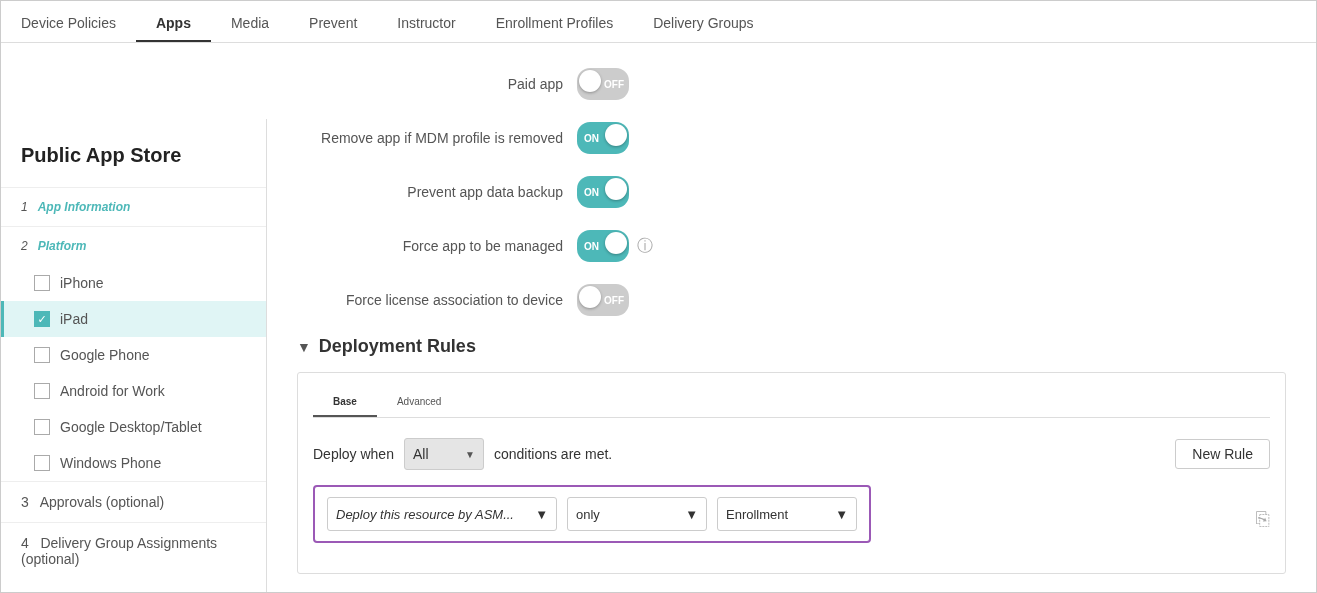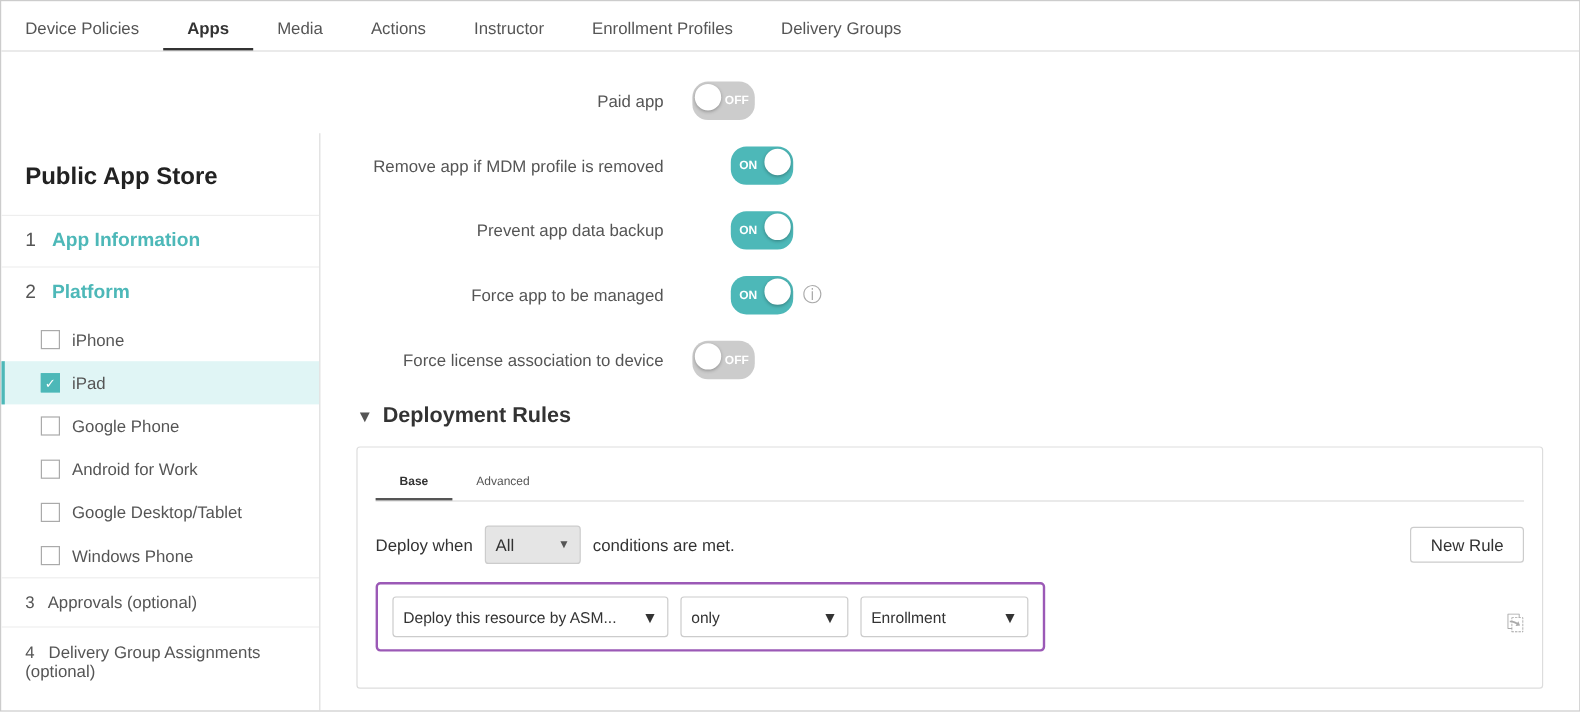--- a/index.html
+++ b/index.html
@@ -47,21 +47,22 @@
     .sidebar-title {
       font-size: 20px;
       font-weight: bold;
       padding: 10px 20px 20px;
       color: #222;
     }
     .sidebar-section {
       padding: 12px 20px;
       border-top: 1px solid #eee;
       color: #555;
-      font-size: 16px;
+      font-size: 12px;
+      font-style: italic;
     }
     .sidebar-section-number {
       color: #555;
     }
     .sidebar-section-label {
       color: #4db8b8;
       font-weight: bold;
     }
     .sidebar-item {
       display: flex;
@@ -113,40 +114,39 @@
     
     .setting-row {
       display: flex;
       align-items: center;
       margin-bottom: 18px;
       min-height: 36px;
     }
     .setting-label {
       flex: 0 0 280px;
       text-align: right;
-      padding-right: 24px;
+      padding-right: 14px;
       color: #555;
       font-size: 14px;
     }
     .toggle {
       display: inline-flex;
       align-items: center;
       cursor: pointer;
     }
     .toggle-track {
       width: 52px;
       height: 32px;
       border-radius: 13px;
       position: relative;
       display: flex;
       align-items: center;
     }
     .toggle-track.on {
       background: #4db8b8;
-      margin-left: 32px;
     }
     .toggle-track.off {
       background: #ccc;
     }
     .toggle-label-text {
       position: absolute;
       font-size: 10px;
       font-weight: bold;
       color: white;
     }
@@ -263,20 +263,21 @@
       padding: 0 8px;
       font-size: 13px;
       cursor: pointer;
       background: white;
       display: flex;
       align-items: center;
       justify-content: space-between;
     }
     .rule-select.wide {
       min-width: 230px;
+      font-style: italic;
     }
     .rule-select.medium {
       min-width: 140px;
     }
     .rule-select.narrow {
       min-width: 140px;
     }
     .copy-icon {
       margin-left: auto;
       color: #aaa;
@@ -284,21 +285,21 @@
       cursor: pointer;
     }
   </style>
 </head>
 <body>
 
 <div class="top-nav">
   <div class="top-nav-item">Device Policies</div>
   <div class="top-nav-item active">Apps</div>
   <div class="top-nav-item">Media</div>
-  <div class="top-nav-item">Actions</div>
+  <div class="top-nav-item">Prevent</div>
   <div class="top-nav-item">Instructor</div>
   <div class="top-nav-item">Enrollment Profiles</div>
   <div class="top-nav-item">Delivery Groups</div>
 </div>
 
 <div class="main-layout">
 
   <div class="sidebar">
     <div class="sidebar-title">Public App Store</div>
 

